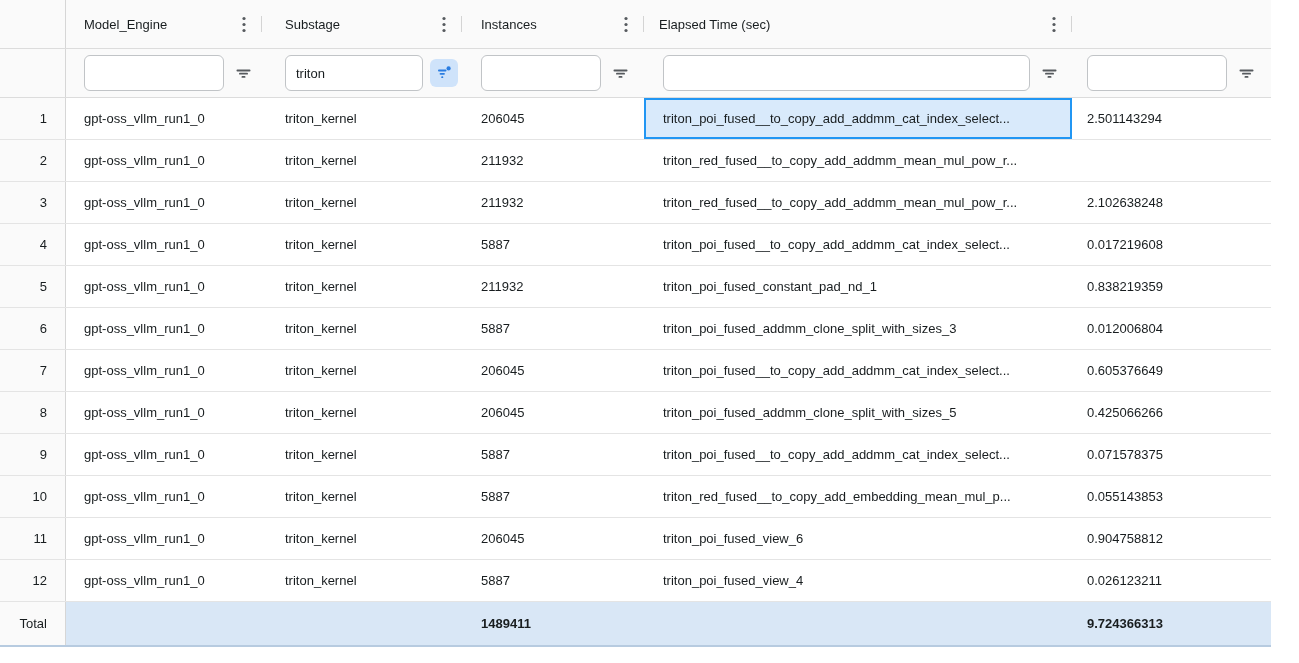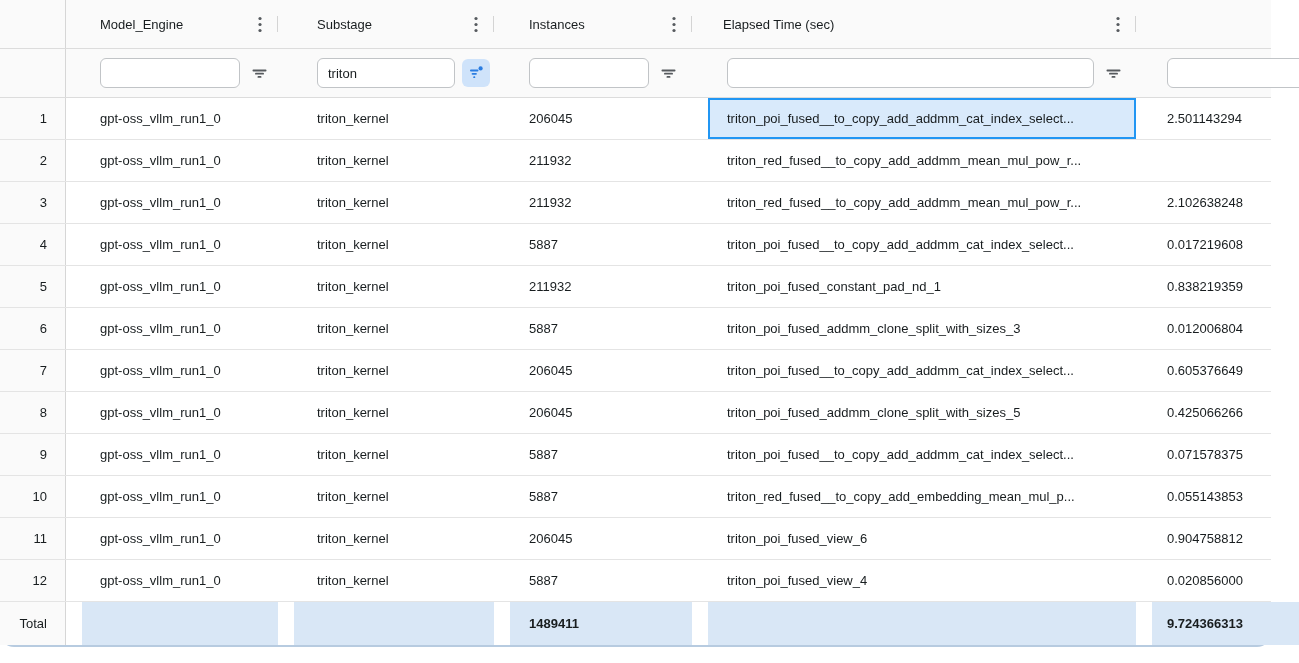--- a/index.html
+++ b/index.html
@@ -12,35 +12,35 @@
     --border:#e4e4e4;
     --pinned-border:#d6d6d6;
     --text:#181d1f;
     --icon:#565a5e;
     --cols:66px 196px 200px 182px 428px 199px;
   }
   *{box-sizing:border-box;}
   body{margin:0;background:#fff;font-family:"Liberation Sans",sans-serif;color:var(--text);}
   .canvas{width:1299px;height:663px;background:#fff;overflow:hidden;position:relative;}
   .grid{width:1271px;font-size:13px;}
-  .row{display:grid;grid-template-columns:var(--cols);align-items:stretch;gap:16px;}
+  .row{display:grid;grid-template-columns:var(--cols);align-items:stretch;}
   .header-row{height:49px;background:var(--header-bg);border-bottom:1px solid #dcdcdc;}
   .filter-row{height:49px;background:var(--header-bg);border-bottom:1px solid #dcdcdc;}
   .data-row{height:42px;border-bottom:1px solid var(--border);background:#fff;}
-  .total-row{height:45px;border-bottom:2px solid #b7cbe0;border-radius:14px;}
+  .total-row{height:45px;border-bottom:2px solid #b7cbe0;}
   .pinned{background:var(--header-bg);border-right:1px solid var(--pinned-border);
           display:flex;align-items:center;justify-content:flex-end;padding-right:18px;}
   .rownum{font-size:13px;}
   .hcell{display:flex;align-items:center;position:relative;overflow:hidden;}
   .hcell::after{content:"";position:absolute;right:0;top:50%;transform:translateY(-50%);
                 width:1px;height:16px;background:#d4d4d4;}
   .hlabel{white-space:nowrap;font-weight:500;}
   .menu-icon{margin-left:auto;margin-right:16px;display:flex;align-items:center;cursor:pointer;}
   .fcell{display:flex;align-items:center;overflow:hidden;}
-  .finput{height:30px;border:1px solid #c1c4c7;border-radius:6px;background:#fff;
+  .finput{height:36px;border:1px solid #c1c4c7;border-radius:6px;background:#fff;
           padding:0 10px;font-size:13px;font-family:"Liberation Sans",sans-serif;color:var(--text);outline:none;}
   .funnel{margin-left:11px;display:flex;align-items:center;cursor:pointer;flex:0 0 auto;}
   .active-filter-btn{margin-left:7px;width:28px;height:28px;border-radius:6px;flex:0 0 auto;
           background:var(--filter-active-bg);display:flex;align-items:center;justify-content:center;cursor:pointer;}
   .cell{display:flex;align-items:center;white-space:nowrap;overflow:hidden;}
   .cell.selected{box-shadow:inset 0 0 0 2px var(--accent);background:var(--selected-cell-bg);}
   .c-model_engine{padding-left:18px;}
   .c-substage{padding-left:23px;}
   .c-instances{padding-left:19px;}
   .c-name{padding-left:19px;}
@@ -268,21 +268,21 @@
     <div class="cell c-instances">206045</div>
     <div class="cell c-name">triton_poi_fused_view_6</div>
     <div class="cell c-elapsed">0.904758812</div>
   </div>
         <div class="row data-row">
     <div class="pinned rownum">12</div>
     <div class="cell c-model_engine">gpt-oss_vllm_run1_0</div>
     <div class="cell c-substage">triton_kernel</div>
     <div class="cell c-instances">5887</div>
     <div class="cell c-name">triton_poi_fused_view_4</div>
-    <div class="cell c-elapsed">0.020856000</div>
+    <div class="cell c-elapsed">0.026123211</div>
   </div>
       </div>
 
     <div class="row total-row">
       <div class="pinned">
         <span>Total</span>
       </div>
       <div class="total-cell c-model_engine"></div>
       <div class="total-cell c-substage"></div>
       <div class="total-cell c-instances">

